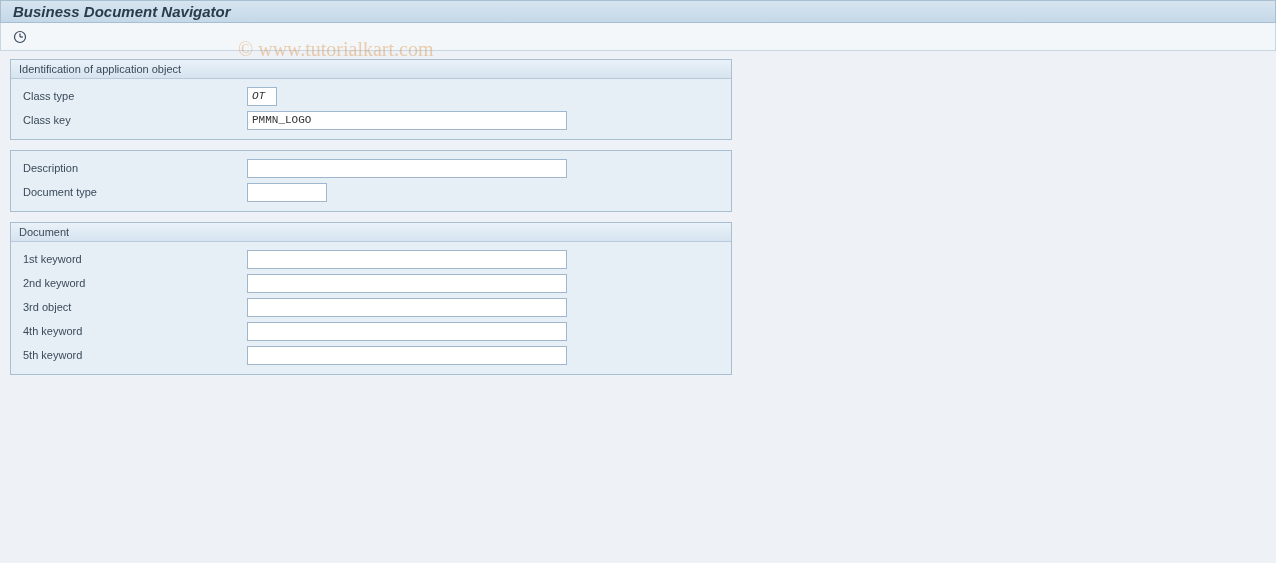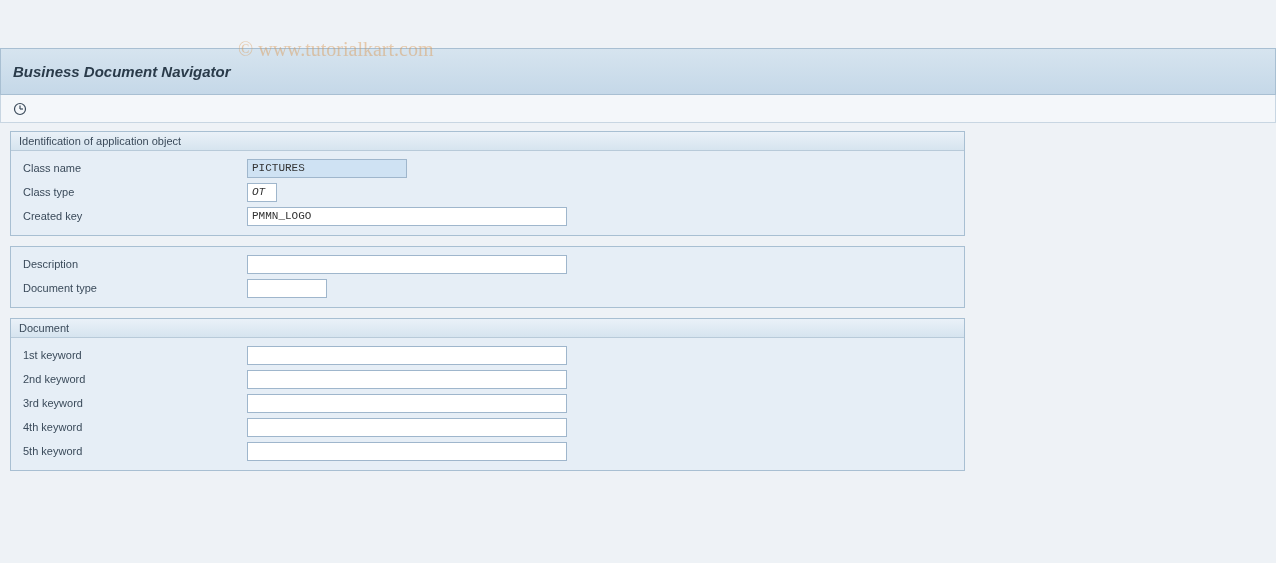--- a/index.html
+++ b/index.html
@@ -9,26 +9,25 @@
       background: #eef2f6;
       color: #333;
       width: 1276px;
       height: 563px;
       overflow: hidden;
       position: relative;
     }
     .title-bar {
       background: linear-gradient(to bottom, #d6e4ef, #c5d8e8);
       border: 1px solid #a8bfd2;
-      padding: 14px 12px;
+      padding: 2px 12px;
       font-style: italic;
       font-weight: bold;
       font-size: 15px;
       color: #2a3b4a;
-      margin-top: 48px;
     }
     .toolbar {
       background: #f4f7fa;
       border: 1px solid #c8d6e2;
       border-top: none;
       padding: 5px 10px;
       height: 28px;
       display: flex;
       align-items: center;
     }
@@ -42,21 +41,21 @@
       border-radius: 2px;
       cursor: pointer;
     }
     .content {
       padding: 8px 10px;
     }
     .group {
       border: 1px solid #a8bfd2;
       background: #e6eef6;
       margin-bottom: 10px;
-      width: 955px;
+      width: 722px;
     }
     .group-title {
       background: linear-gradient(to bottom, #eaf1f8, #d6e4ef);
       border-bottom: 1px solid #b8cad9;
       padding: 3px 8px;
       font-size: 11px;
       color: #3a4a5a;
     }
     .group-body {
       padding: 4px 8px 6px 8px;
@@ -120,29 +119,25 @@
 </div>
 
 <div class="watermark">© www.tutorialkart.com</div>
 
 <div class="content">
 
   <div class="group">
     <div class="group-title">Identification of application object</div>
     <div class="group-body">
       <div class="row">
-        <span class="label">Class name</span>
-        <input class="input-std w160 input-highlight" type="text" value="PICTURES" style="">
-      </div>
-      <div class="row">
         <span class="label">Class type</span>
         <input class="input-std w36" type="text" value="OT" style="">
       </div>
       <div class="row">
-        <span class="label">Created key</span>
+        <span class="label">Class key</span>
         <input class="input-std w320" type="text" value="PMMN_LOGO" style="">
       </div>
     </div>
   </div>
 
   <div class="group">
     <div class="group-body">
       <div class="row">
         <span class="label">Description</span>
         <input class="input-std w320" type="text" value="" style="">
@@ -159,21 +154,21 @@
     <div class="group-body">
       <div class="row">
         <span class="label">1st keyword</span>
         <input class="input-std w320" type="text" value="" style="">
       </div>
       <div class="row">
         <span class="label">2nd keyword</span>
         <input class="input-std w320" type="text" value="" style="">
       </div>
       <div class="row">
-        <span class="label">3rd keyword</span>
+        <span class="label">3rd object</span>
         <input class="input-std w320" type="text" value="" style="">
       </div>
       <div class="row">
         <span class="label">4th keyword</span>
         <input class="input-std w320" type="text" value="" style="">
       </div>
       <div class="row">
         <span class="label">5th keyword</span>
         <input class="input-std w320" type="text" value="" style="">
       </div>

